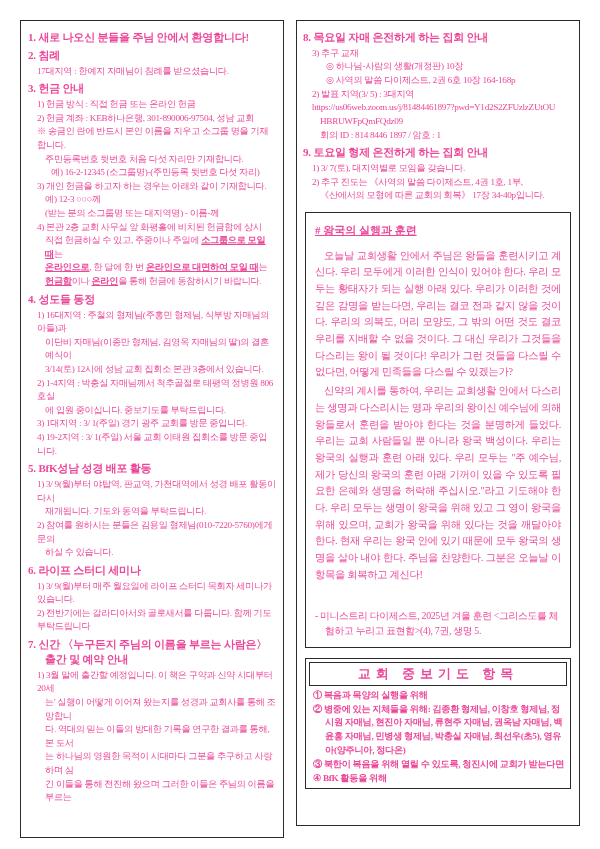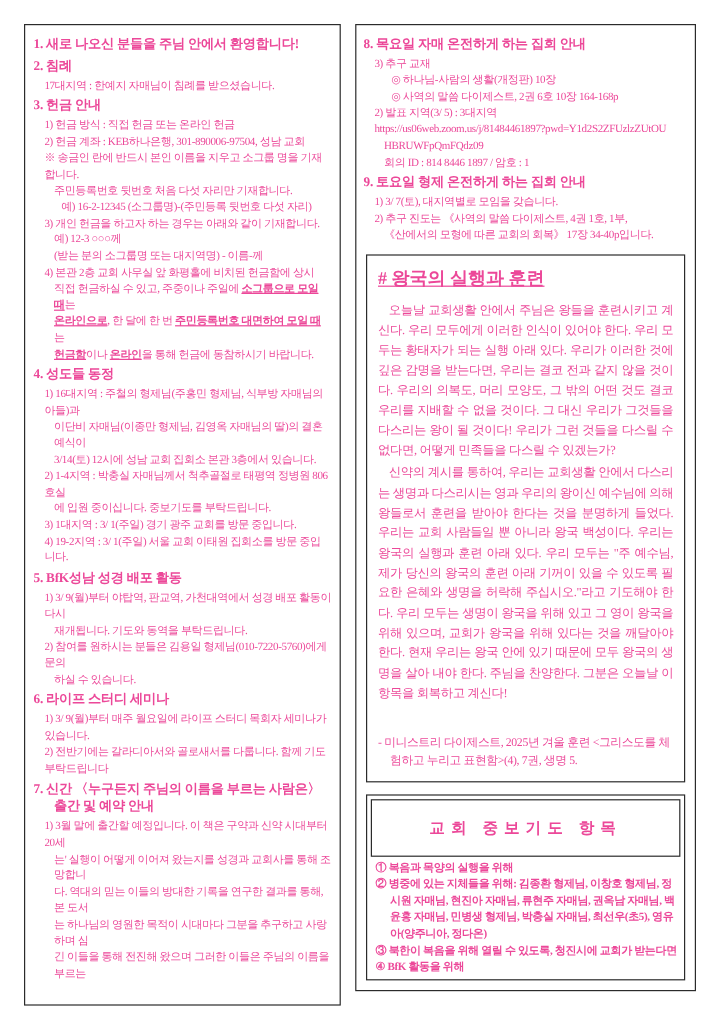--- a/index.html
+++ b/index.html
@@ -12,28 +12,28 @@
   .sec-title{font-size:11px;font-weight:bold;line-height:1.35;margin:3px 0 2px;
              padding-left:17px;text-indent:-17px;letter-spacing:-0.2px;}
   .line{font-size:9.2px;line-height:1.48;letter-spacing:-0.3px;}
   .ind1{padding-left:9px;}
   .ind2{padding-left:17px;}
   .ind3{padding-left:23px;}
   .em{font-weight:bold;text-decoration:underline;}
   .url-line{font-family:"Liberation Serif","DejaVu Serif",serif;}
   .essay-box{box-sizing:border-box;border:1.5px solid #2b2b2b;margin:9px 2px 10px 2px;
              padding:8px 9px;min-height:436px;}
-  .essay-title{font-size:15px;font-weight:bold;text-decoration:underline;margin:2px 0 10px;}
+  .essay-title{font-size:11px;font-weight:bold;text-decoration:underline;margin:2px 0 10px;}
   .essay-p{font-size:10.3px;line-height:1.62;text-align:justify;text-indent:9px;
            margin:0 0 2px;letter-spacing:-0.3px;}
   .essay-cite{font-size:9.8px;line-height:1.5;margin-top:26px;padding-left:10px;
               text-indent:-10px;letter-spacing:-0.3px;}
   .prayer-box{box-sizing:border-box;border:1.5px solid #2b2b2b;margin:0 2px;padding:3px;}
   .prayer-title{border:1.5px solid #2b2b2b;text-align:center;font-weight:bold;
-                font-size:13px;letter-spacing:5px;padding:14px 0;margin-bottom:3px;}
+                font-size:13px;letter-spacing:5px;padding:2px 0;margin-bottom:3px;}
   .p-item{font-size:9.2px;font-weight:bold;line-height:1.5;letter-spacing:-0.3px;
           padding:0 2px 0 16px;text-indent:-12px;}
 </style>
 </head>
 <body>
 
 <div class="page">
 
   <div class="col col-left" id="col-left">
       <div class="section">
@@ -48,21 +48,21 @@
         <div class="line ind1"><span>1) 헌금 방식 : 직접 헌금 또는 온라인 헌금</span></div>
         <div class="line ind1"><span>2) 헌금 계좌 : KEB하나은행, 301-890006-97504, 성남 교회</span></div>
         <div class="line ind1"><span>※ 송금인 란에 반드시 본인 이름을 지우고 소그룹 명을 기재합니다.</span></div>
         <div class="line ind2"><span>주민등록번호 뒷번호 처음 다섯 자리만 기재합니다.</span></div>
         <div class="line ind3"><span>예) 16-2-12345 (소그룹명)-(주민등록 뒷번호 다섯 자리)</span></div>
         <div class="line ind1"><span>3) 개인 헌금을 하고자 하는 경우는 아래와 같이 기재합니다.</span></div>
         <div class="line ind2"><span>예) 12-3 ○○○께</span></div>
         <div class="line ind2"><span>(받는 분의 소그룹명 또는 대지역명) - 이름-께</span></div>
         <div class="line ind1"><span>4) 본관 2층 교회 사무실 앞 화평홀에 비치된 헌금함에 상시</span></div>
         <div class="line ind2"><span>직접 헌금하실 수 있고, 주중이나 주일에 </span><span class="em">소그룹으로 모일 때</span><span>는</span></div>
-        <div class="line ind2"><span class="em">온라인으로</span><span>, 한 달에 한 번 </span><span class="em">주민등록번호 대면하여 모일 때</span><span>는</span></div>
+        <div class="line ind2"><span class="em">온라인으로</span><span>, 한 달에 한 번 </span><span class="em">온라인으로 대면하여 모일 때</span><span>는</span></div>
         <div class="line ind2"><span class="em">헌금함</span><span>이나 </span><span class="em">온라인</span><span>을 통해 헌금에 동참하시기 바랍니다.</span></div>
       </div>
       <div class="section">
         <div class="sec-title">4. 성도들 동정</div>
         <div class="line ind1"><span>1) 16대지역 : 주철의 형제님(주홍민 형제님, 식부방 자매님의 아들)과</span></div>
         <div class="line ind2"><span>이단비 자매님(이종만 형제님, 김영옥 자매님의 딸)의 결혼 예식이</span></div>
         <div class="line ind2"><span>3/14(토) 12시에 성남 교회 집회소 본관 3층에서 있습니다.</span></div>
         <div class="line ind1"><span>2) 1-4지역 : 박충실 자매님께서 척추골절로 태평역 정병원 806호실</span></div>
         <div class="line ind2"><span>에 입원 중이십니다. 중보기도를 부탁드립니다.</span></div>
         <div class="line ind1"><span>3) 1대지역 : 3/ 1(주일) 경기 광주 교회를 방문 중입니다.</span></div>

